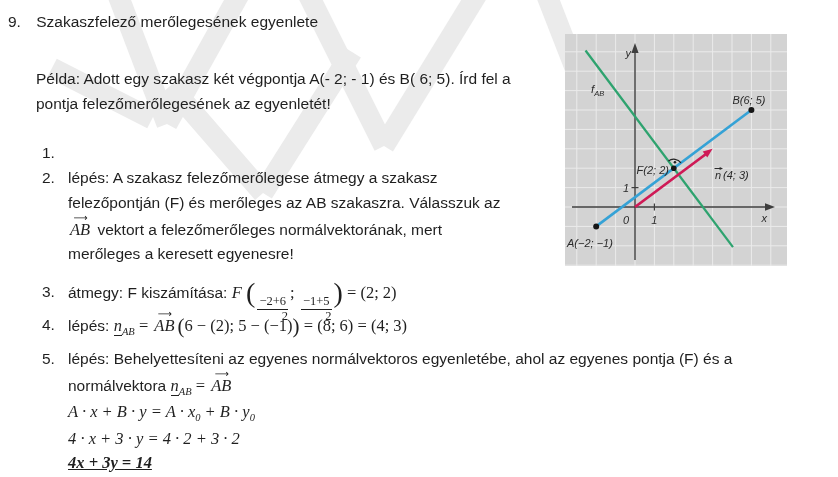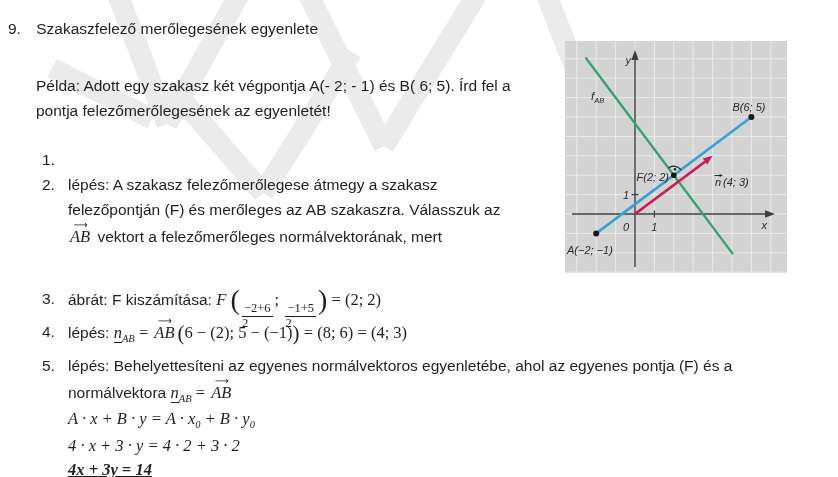--- a/index.html
+++ b/index.html
@@ -3,39 +3,39 @@
 <meta charset="utf-8">
 <style>
   html,body{margin:0;padding:0}
   body{
     width:838px;height:477px;position:relative;overflow:hidden;
     background:#ffffff;color:#1f1f1f;
     font-family:"Liberation Sans",sans-serif;font-size:15.5px;
   }
   .abs{position:absolute;white-space:nowrap}
   .wm-svg{position:absolute;left:0;top:0;z-index:0;pointer-events:none}
-  .content{position:absolute;left:0;top:12px;width:838px;height:388px;z-index:1}
+  .content{position:absolute;left:0;top:5px;width:838px;height:388px;z-index:1}
   .stepnum{position:absolute;left:42px;width:24px;white-space:nowrap}
   .steptext{position:absolute;left:68px;white-space:nowrap}
   
   .math{font-family:"Liberation Serif",serif;font-size:16.5px}
   .mvar{font-family:"Liberation Serif",serif;font-style:italic;font-size:16.5px}
   .vec{position:relative;display:inline-block;font-family:"Liberation Serif",serif;
        font-style:italic;font-size:16.5px;margin:0 3px 0 2px}
   .vec .arr{position:absolute;top:-0.70em;left:0;width:100%;text-align:center;
        font-size:0.60em;font-style:normal;line-height:1;letter-spacing:-1px}
   .nsym{font-family:"Liberation Serif",serif;font-style:italic;font-size:16.5px;
        border-bottom:1px solid #1f1f1f}
   .msub{font-family:"Liberation Serif",serif;font-style:italic;font-size:10.5px;
        vertical-align:-4px}
   .bigp{font-family:"Liberation Serif",serif;font-size:28px;font-weight:400;
        vertical-align:-4px;line-height:0}
   .bigp2{font-family:"Liberation Serif",serif;font-size:21px;font-weight:400;
        vertical-align:-2px;line-height:0}
-  .frac{display:inline-flex;flex-direction:column;align-items:flex-start;
+  .frac{display:inline-flex;flex-direction:column;align-items:flex-end;
        font-family:"Liberation Serif",serif;font-size:12.5px;line-height:1.1;
        vertical-align:-7px;margin:0 2px}
   .frac .fnum{border-bottom:1.3px solid #1f1f1f;padding:0 2px}
   .eq3{font-weight:bold;text-decoration:underline}
   .figure-panel{position:absolute;left:565px;top:29px;width:222px;height:232px}
 </style>
 </head>
 <body>
 
 <svg class="wm-svg" width="838" height="477" viewBox="0 0 838 477">
@@ -62,24 +62,25 @@
   </div>
 
   <span class="stepnum" style="top:139px">1.</span>
 
   <span class="stepnum" style="top:164px">2.</span>
   <span class="steptext" style="top:189px">felezőpontján (F) és merőleges az AB szakaszra. Válasszuk az</span>
   <span class="steptext" style="top:164px">lépés: A szakasz felezőmerőlegese átmegy a szakasz</span>
   <span class="steptext" style="top:215px">
     <span class="vec"><span class="arr">⟶</span><span>AB</span></span><span> vektort a felezőmerőleges normálvektorának, mert</span>
   </span>
+  <span class="steptext" style="top:240px">merőleges a keresett egyenesre!</span>
 
   <span class="stepnum" style="top:278px">3.</span>
   <span class="steptext" style="top:278px">
-    <span>ábrát: F kiszámítása: </span><span class="mvar">F</span>
+    <span>átmegy: F kiszámítása: </span><span class="mvar">F</span>
     <span class="bigp">(</span><span class="frac">
         <span class="fnum">−2+6</span>
         <span>2</span>
       </span><span class="math">;</span>
     <span class="frac">
         <span class="fnum">−1+5</span>
         <span>2</span>
       </span><span class="bigp">)</span><span class="math"> = (2; 2)</span>
   </span>
 

